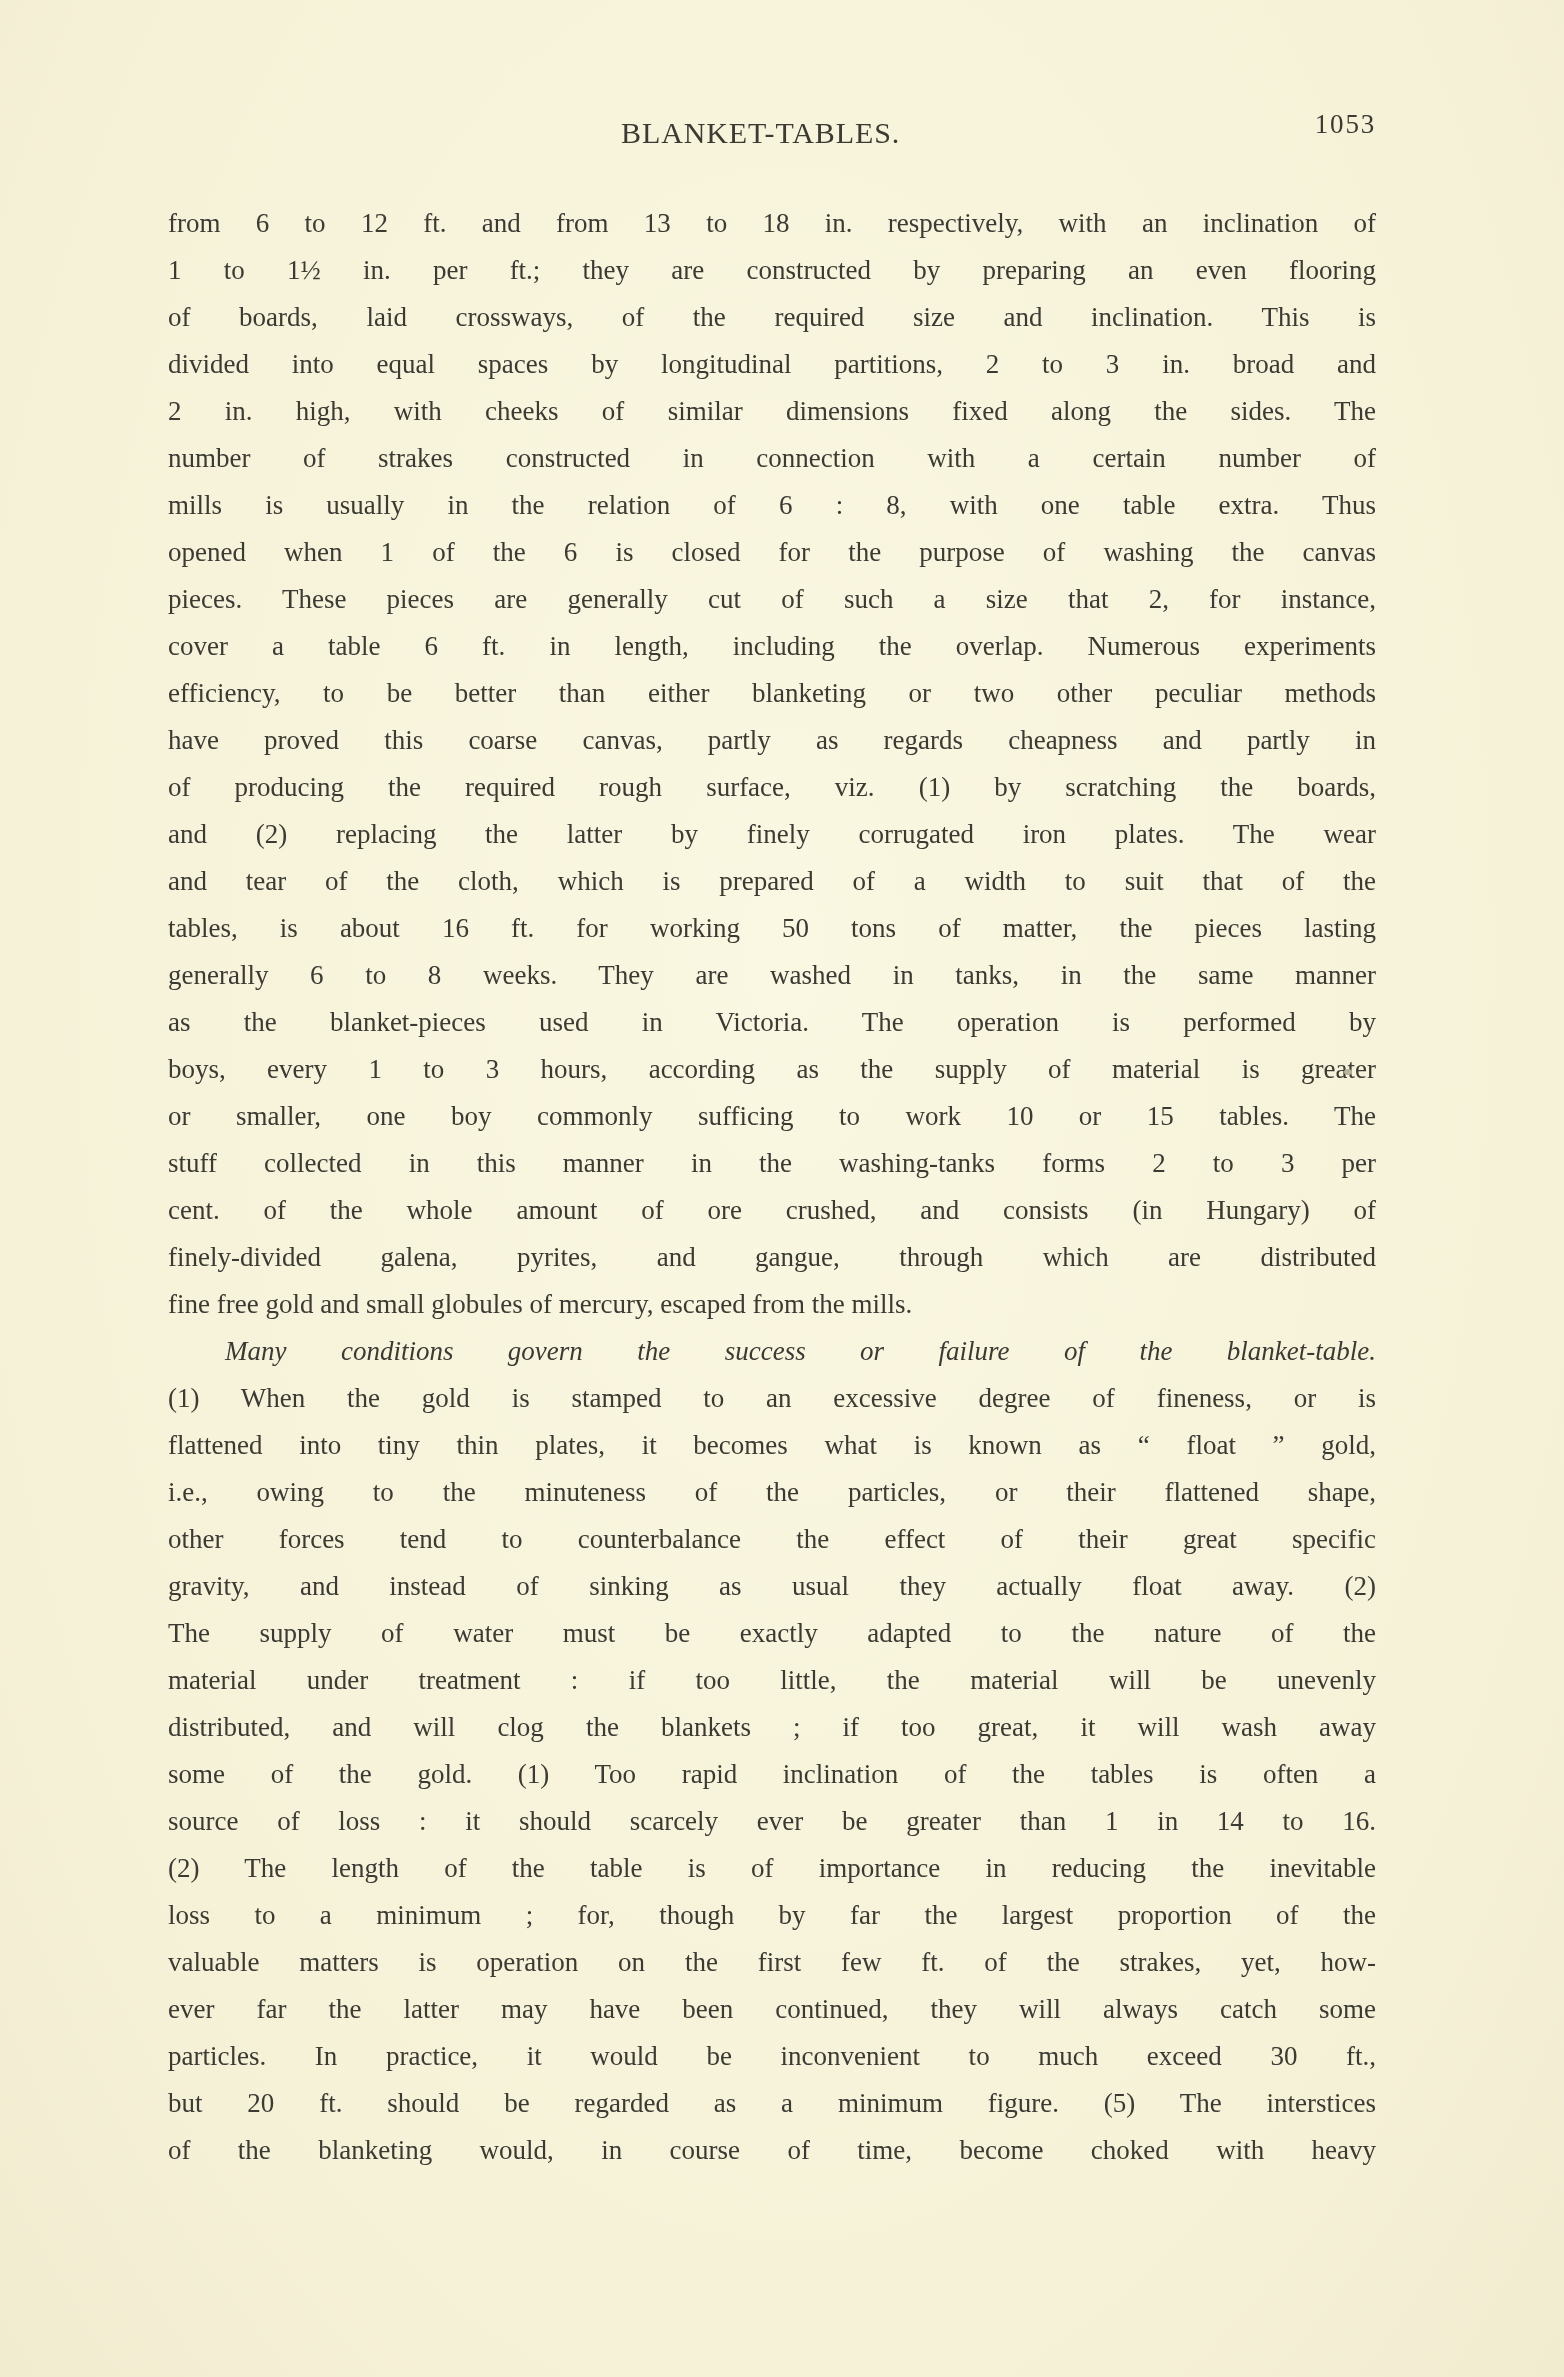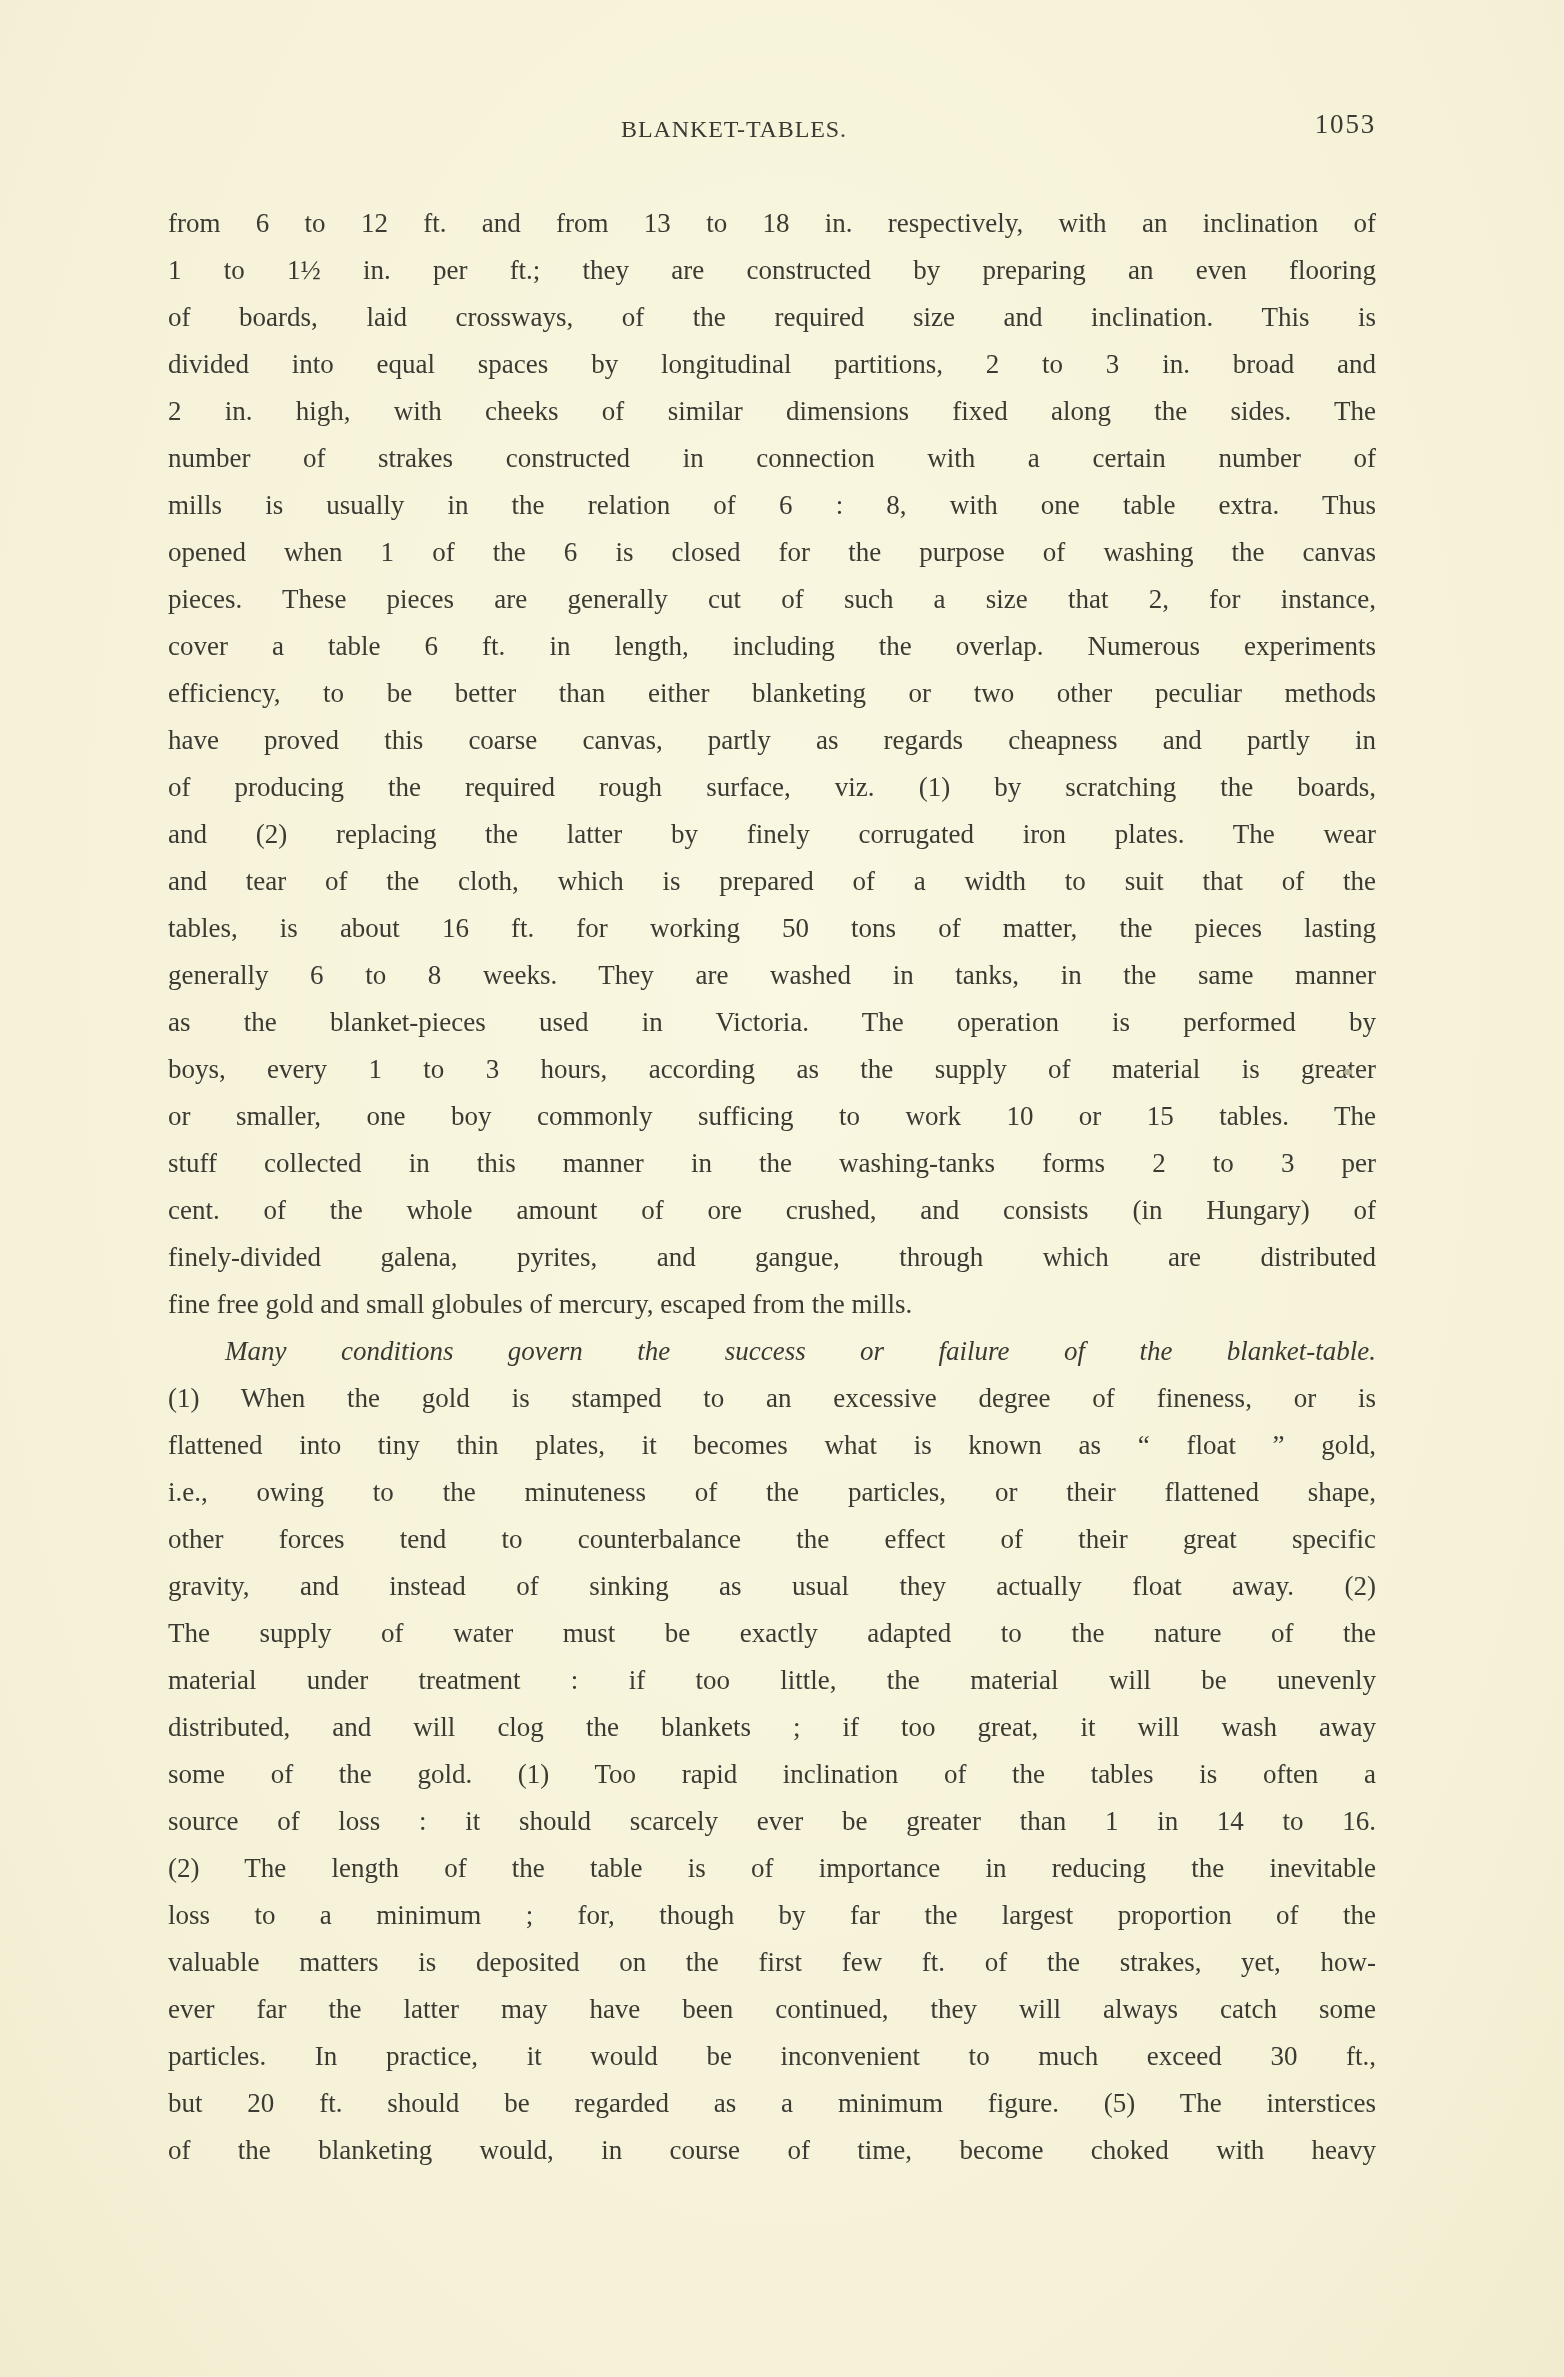--- a/index.html
+++ b/index.html
@@ -13,21 +13,21 @@
   }
   .page-bg {
     position: absolute; inset: 0;
     background: radial-gradient(ellipse at 50% 40%, #faf7e2 0%, #f6f2d8 70%, #f1ecd0 100%);
   }
   .running-head {
     position: absolute; top: 109px; left: 168px; width: 1208px; height: 45px;
   }
   .running-title {
     position: absolute; left: 453px; top: 7.2px;
-    font-size: 24px; letter-spacing: 0.9px;
+    font-size: 30px; letter-spacing: 0.9px;
   }
   .page-number {
     position: absolute; right: 0; top: 0;
     font-size: 27px; letter-spacing: 1.8px;
   }
   .body-text {
     position: absolute; top: 200px; left: 168px; width: 1208px;
     font-size: 27px;
     line-height: 47px;
   }
@@ -90,21 +90,21 @@
       <span class="line">i.e., owing to the minuteness of the particles, or their flattened shape,</span>
       <span class="line">other forces tend to counterbalance the effect of their great specific</span>
       <span class="line">gravity, and instead of sinking as usual they actually float away.  (2)</span>
       <span class="line">The supply of water must be exactly adapted to the nature of the</span>
       <span class="line">material under treatment : if too little, the material will be unevenly</span>
       <span class="line">distributed, and will clog the blankets ; if too great, it will wash away</span>
       <span class="line">some of the gold.  (1) Too rapid inclination of the tables is often a</span>
       <span class="line">source of loss : it should scarcely ever be greater than 1 in 14 to 16.</span>
       <span class="line">(2) The length of the table is of importance in reducing the inevitable</span>
       <span class="line">loss to a minimum ; for, though by far the largest proportion of the</span>
-      <span class="line">valuable matters is deposited on the first few ft. of the strakes, yet, how-</span>
+      <span class="line">valuable matters is operation on the first few ft. of the strakes, yet, how-</span>
       <span class="line">ever far the latter may have been continued, they will always catch some</span>
       <span class="line">particles.  In practice, it would be inconvenient to much exceed 30 ft.,</span>
       <span class="line">but 20 ft. should be regarded as a minimum figure.  (5) The interstices</span>
       <span class="line">of the blanketing would, in course of time, become choked with heavy</span>
     </div>
   </div>
 
 <span class="speck" style="left:1344px; top:1069px;"></span>
 
 

